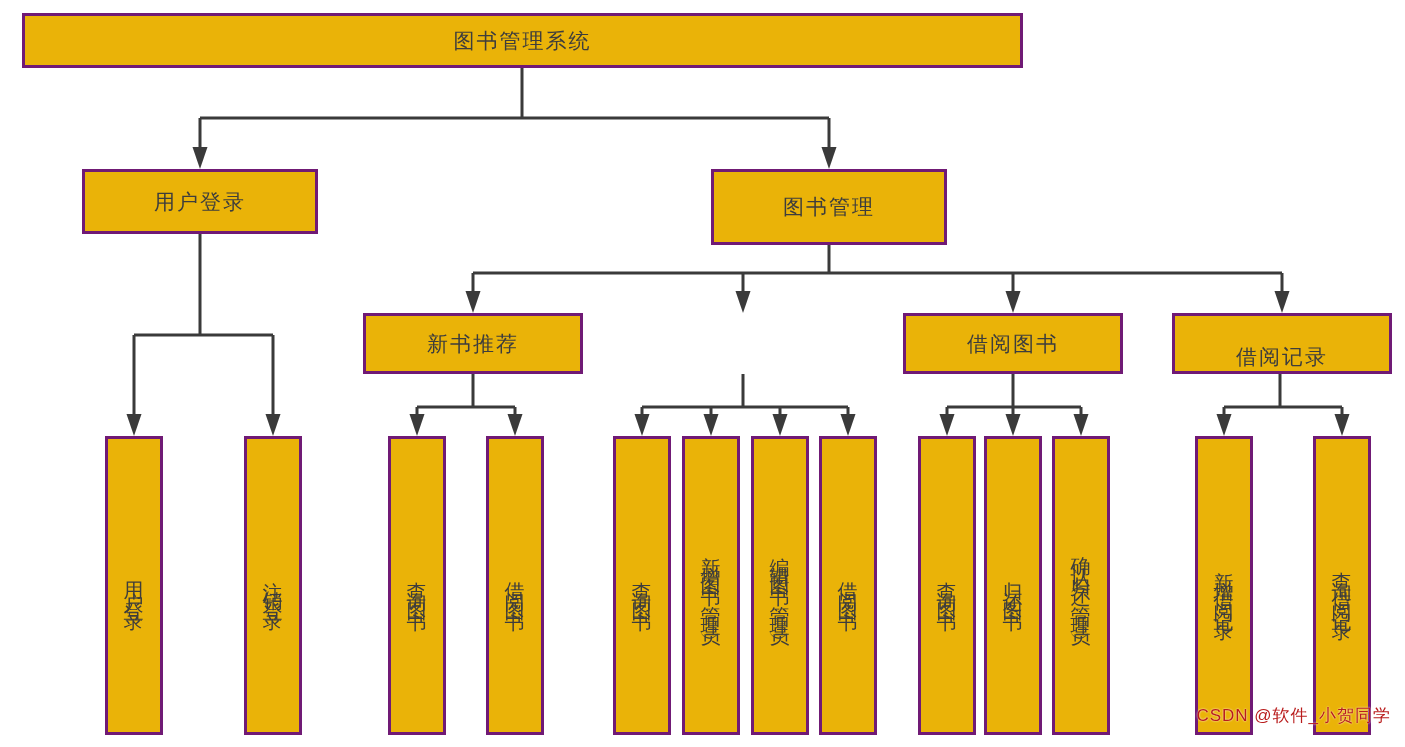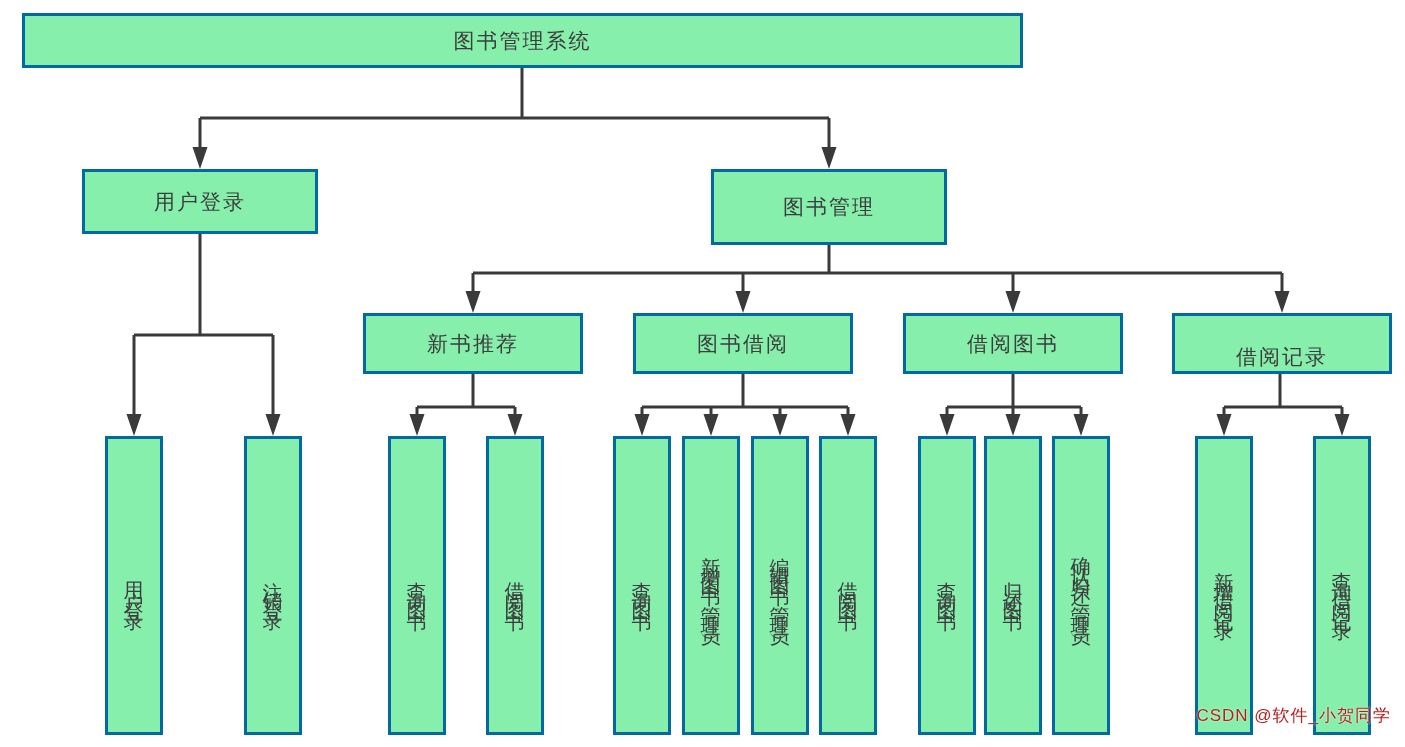--- a/index.html
+++ b/index.html
@@ -11,22 +11,22 @@
     font-family: "Liberation Sans", sans-serif;
     overflow: hidden;
   }
   .connectors {
     position: absolute;
     left: 0; top: 0;
     width: 1405px; height: 747px;
   }
   .node {
     position: absolute;
-    background: #86efac;
-    border: 3px solid #0369a1;
+    background: #eab308;
+    border: 3px solid #701a75;
     box-sizing: border-box;
     display: flex;
     align-items: center;
     justify-content: center;
     color: #3d3d3d;
   }
   .h-label { font-size: 21px; letter-spacing: 2px; white-space: nowrap; }
   .leaf span {
     writing-mode: vertical-rl;
     text-orientation: mixed;
@@ -98,23 +98,20 @@
   <div class="node" style="left:82px; top:169px; width:236px; height:65px;">
     <span class="h-label">用户登录</span>
   </div>
   <div class="node" style="left:711px; top:169px; width:236px; height:76px;">
     <span class="h-label">图书管理</span>
   </div>
 
   <div class="node" style="left:363px; top:313px; width:220px; height:61px;">
     <span class="h-label">新书推荐</span>
   </div>
-  <div class="node" style="left:633px; top:313px; width:220px; height:61px;">
-    <span class="h-label">图书借阅</span>
-  </div>
   <div class="node" style="left:903px; top:313px; width:220px; height:61px;">
     <span class="h-label">借阅图书</span>
   </div>
   <div class="node" style="left:1172px; top:313px; width:220px; height:61px;align-items:flex-end;">
     <span class="h-label">借阅记录</span>
   </div>
 
   <div class="node leaf" style="left:105px; top:436px; width:58px; height:299px;">
     <span>用户登录</span>
   </div>

